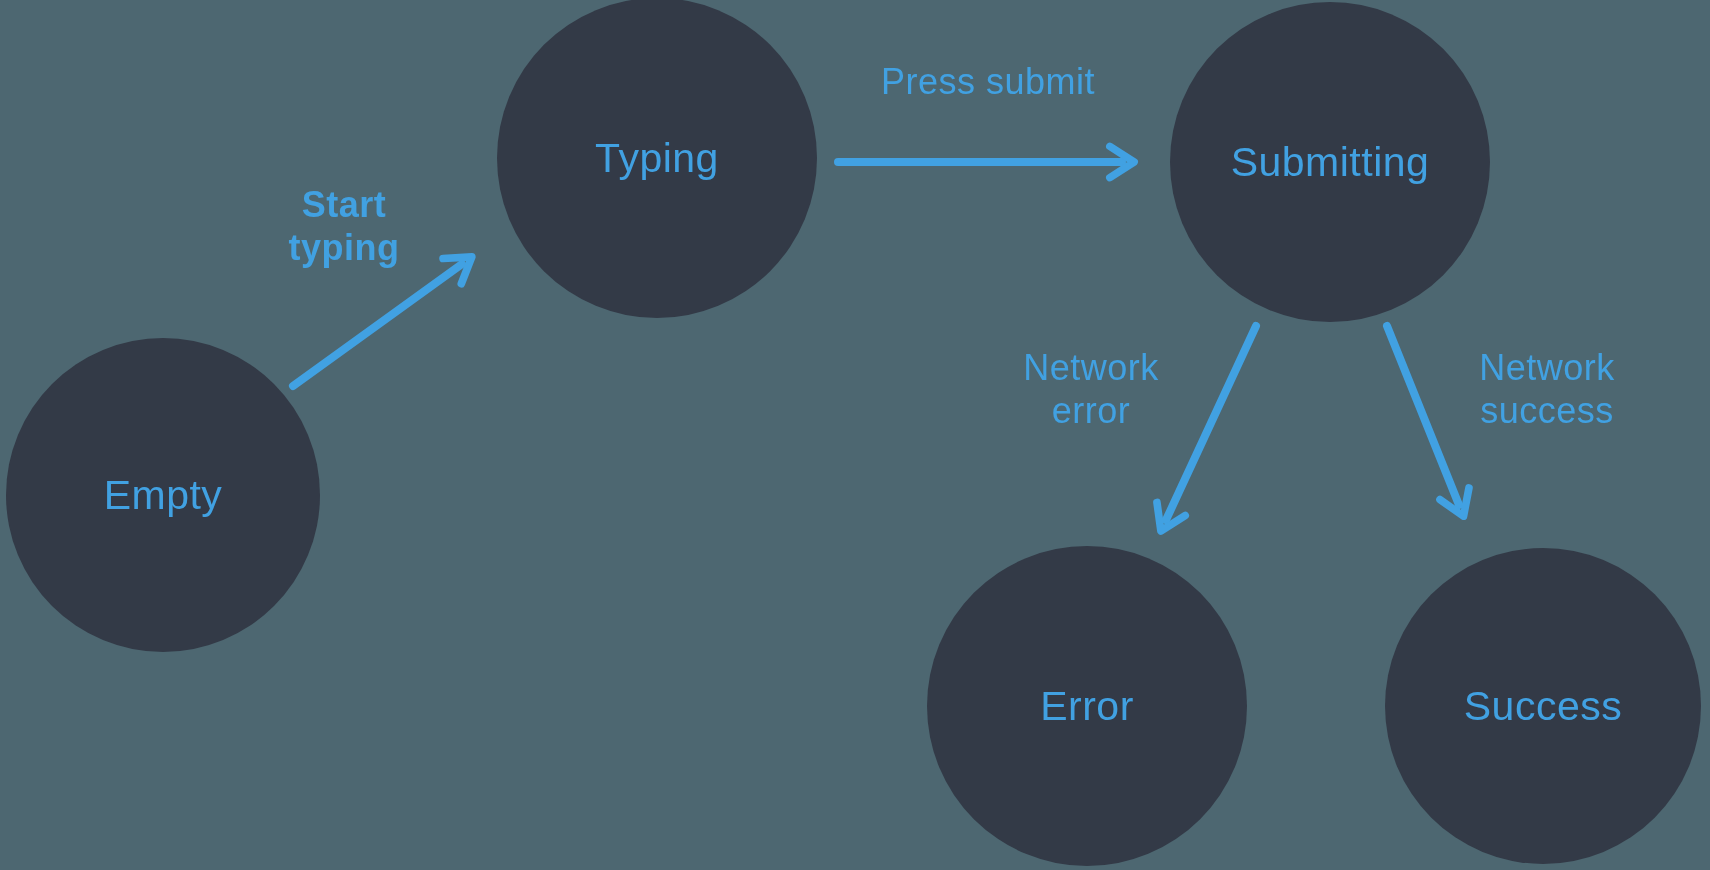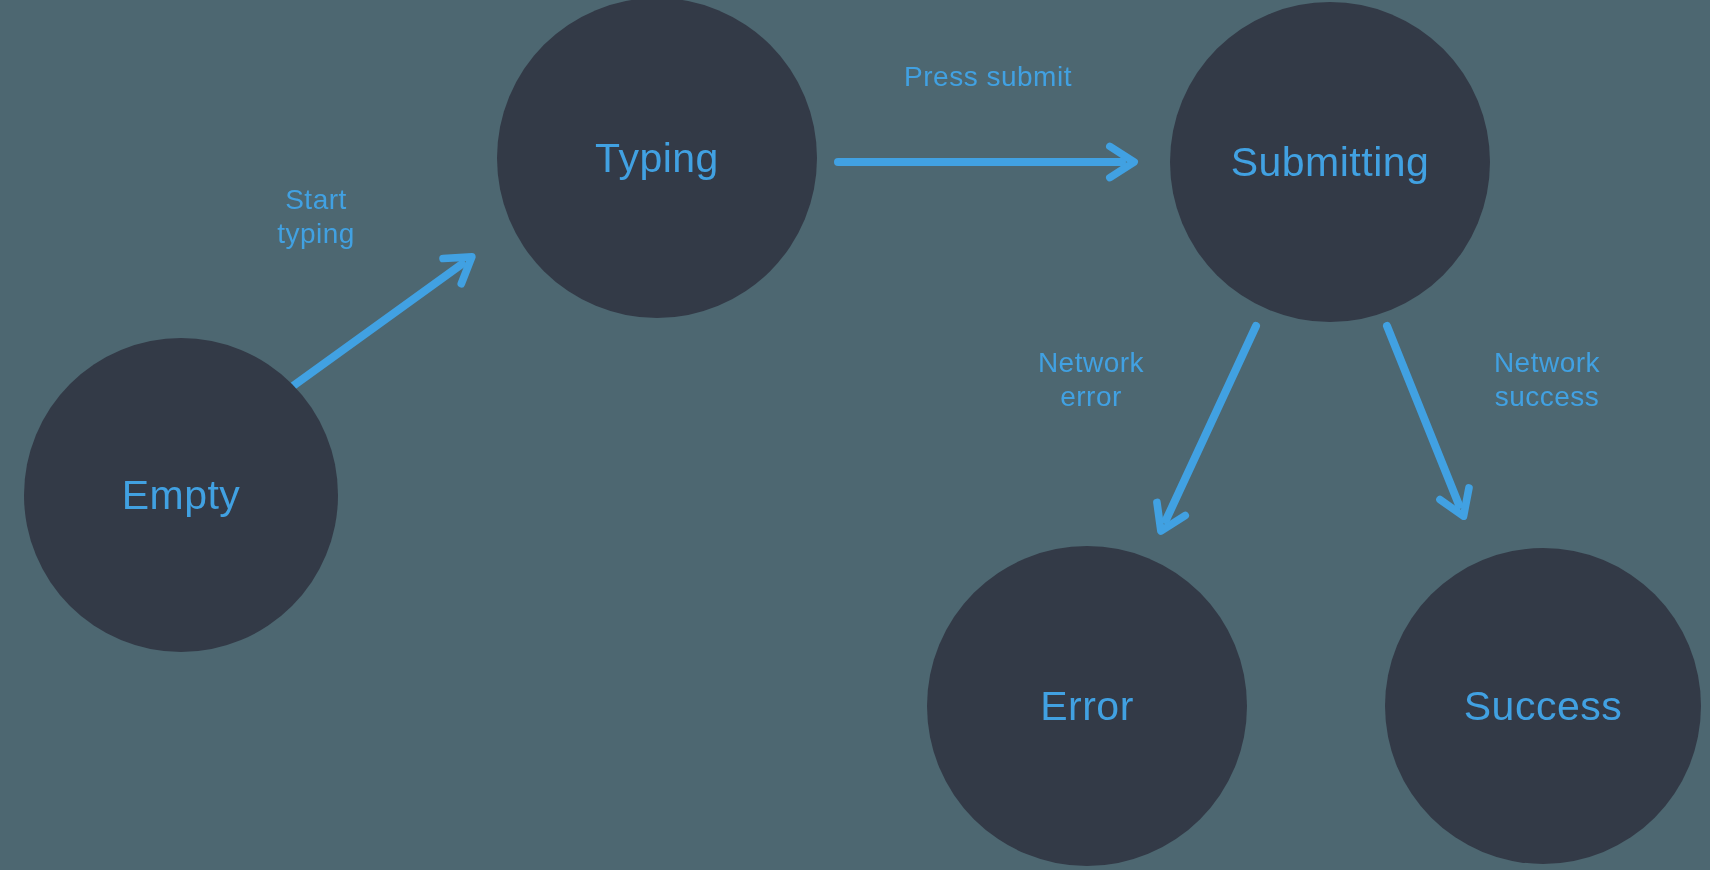--- a/index.html
+++ b/index.html
@@ -34,37 +34,37 @@
     display: flex;
     align-items: center;
     justify-content: center;
   }
   .node-label {
     color: var(--accent);
     font-size: 41px;
     letter-spacing: 0.5px;
     white-space: nowrap;
   }
-  .node-empty      { left: 24px;    top: 338px; width: 314px; height: 314px; text-align: right; }
+  .node-empty      { left: 6px;    top: 338px; width: 314px; height: 314px; text-align: right; }
   .node-typing     { left: 497px;  top: -2px;  width: 320px; height: 320px; }
   .node-submitting { left: 1170px; top: 2px;   width: 320px; height: 320px; justify-content: center; }
   .node-error      { left: 927px;  top: 546px; width: 320px; height: 320px; }
   .node-success    { left: 1385px; top: 548px; width: 316px; height: 316px; }
 
   .edge-label {
     position: absolute;
     transform: translateX(-50%);
     color: var(--accent);
-    font-size: 28px;
+    font-size: 36px;
     line-height: 1.2;
     text-align: center;
     white-space: pre-line;
     letter-spacing: 0.5px;
   }
-  .label-start-typing    { left: 316px;  top: 183px; }
+  .label-start-typing    { left: 344px;  top: 183px; font-weight: bold; }
   .label-press-submit    { left: 988px;  top: 60px;  }
   .label-network-error   { left: 1091px; top: 346px; }
   .label-network-success { left: 1547px; top: 346px; }
 </style>
 </head>
 <body>
 
 <div class="canvas">
 
   <svg class="edges-layer" viewBox="0 0 1710 870" xmlns="http://www.w3.org/2000/svg">

